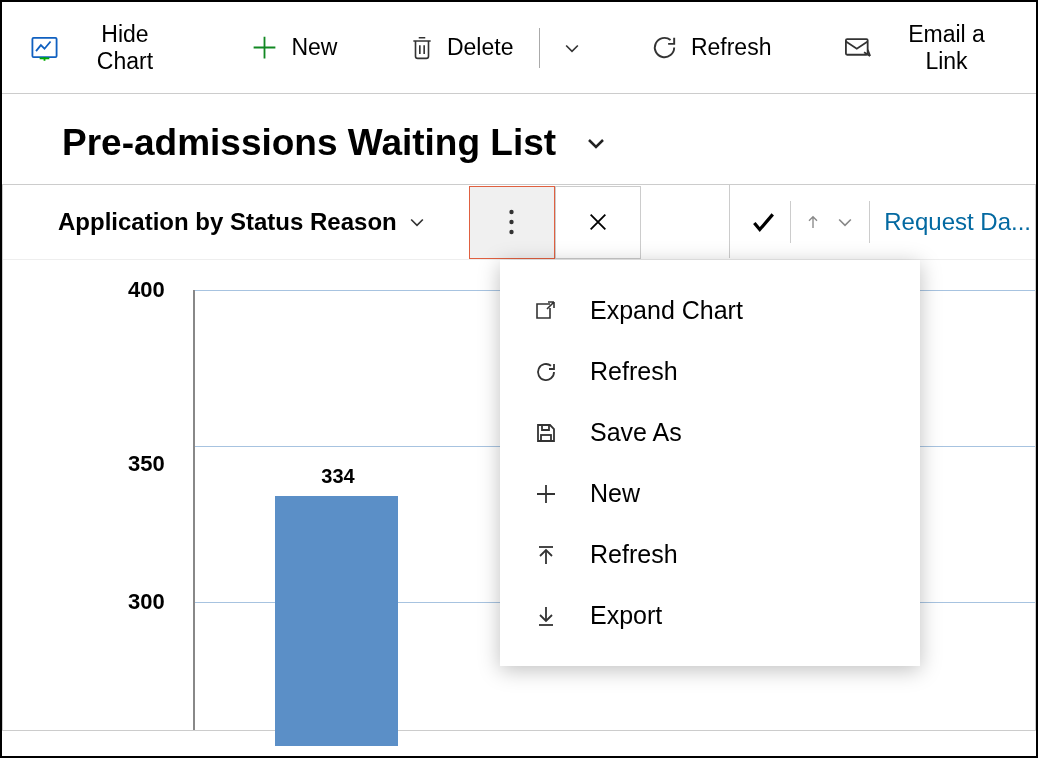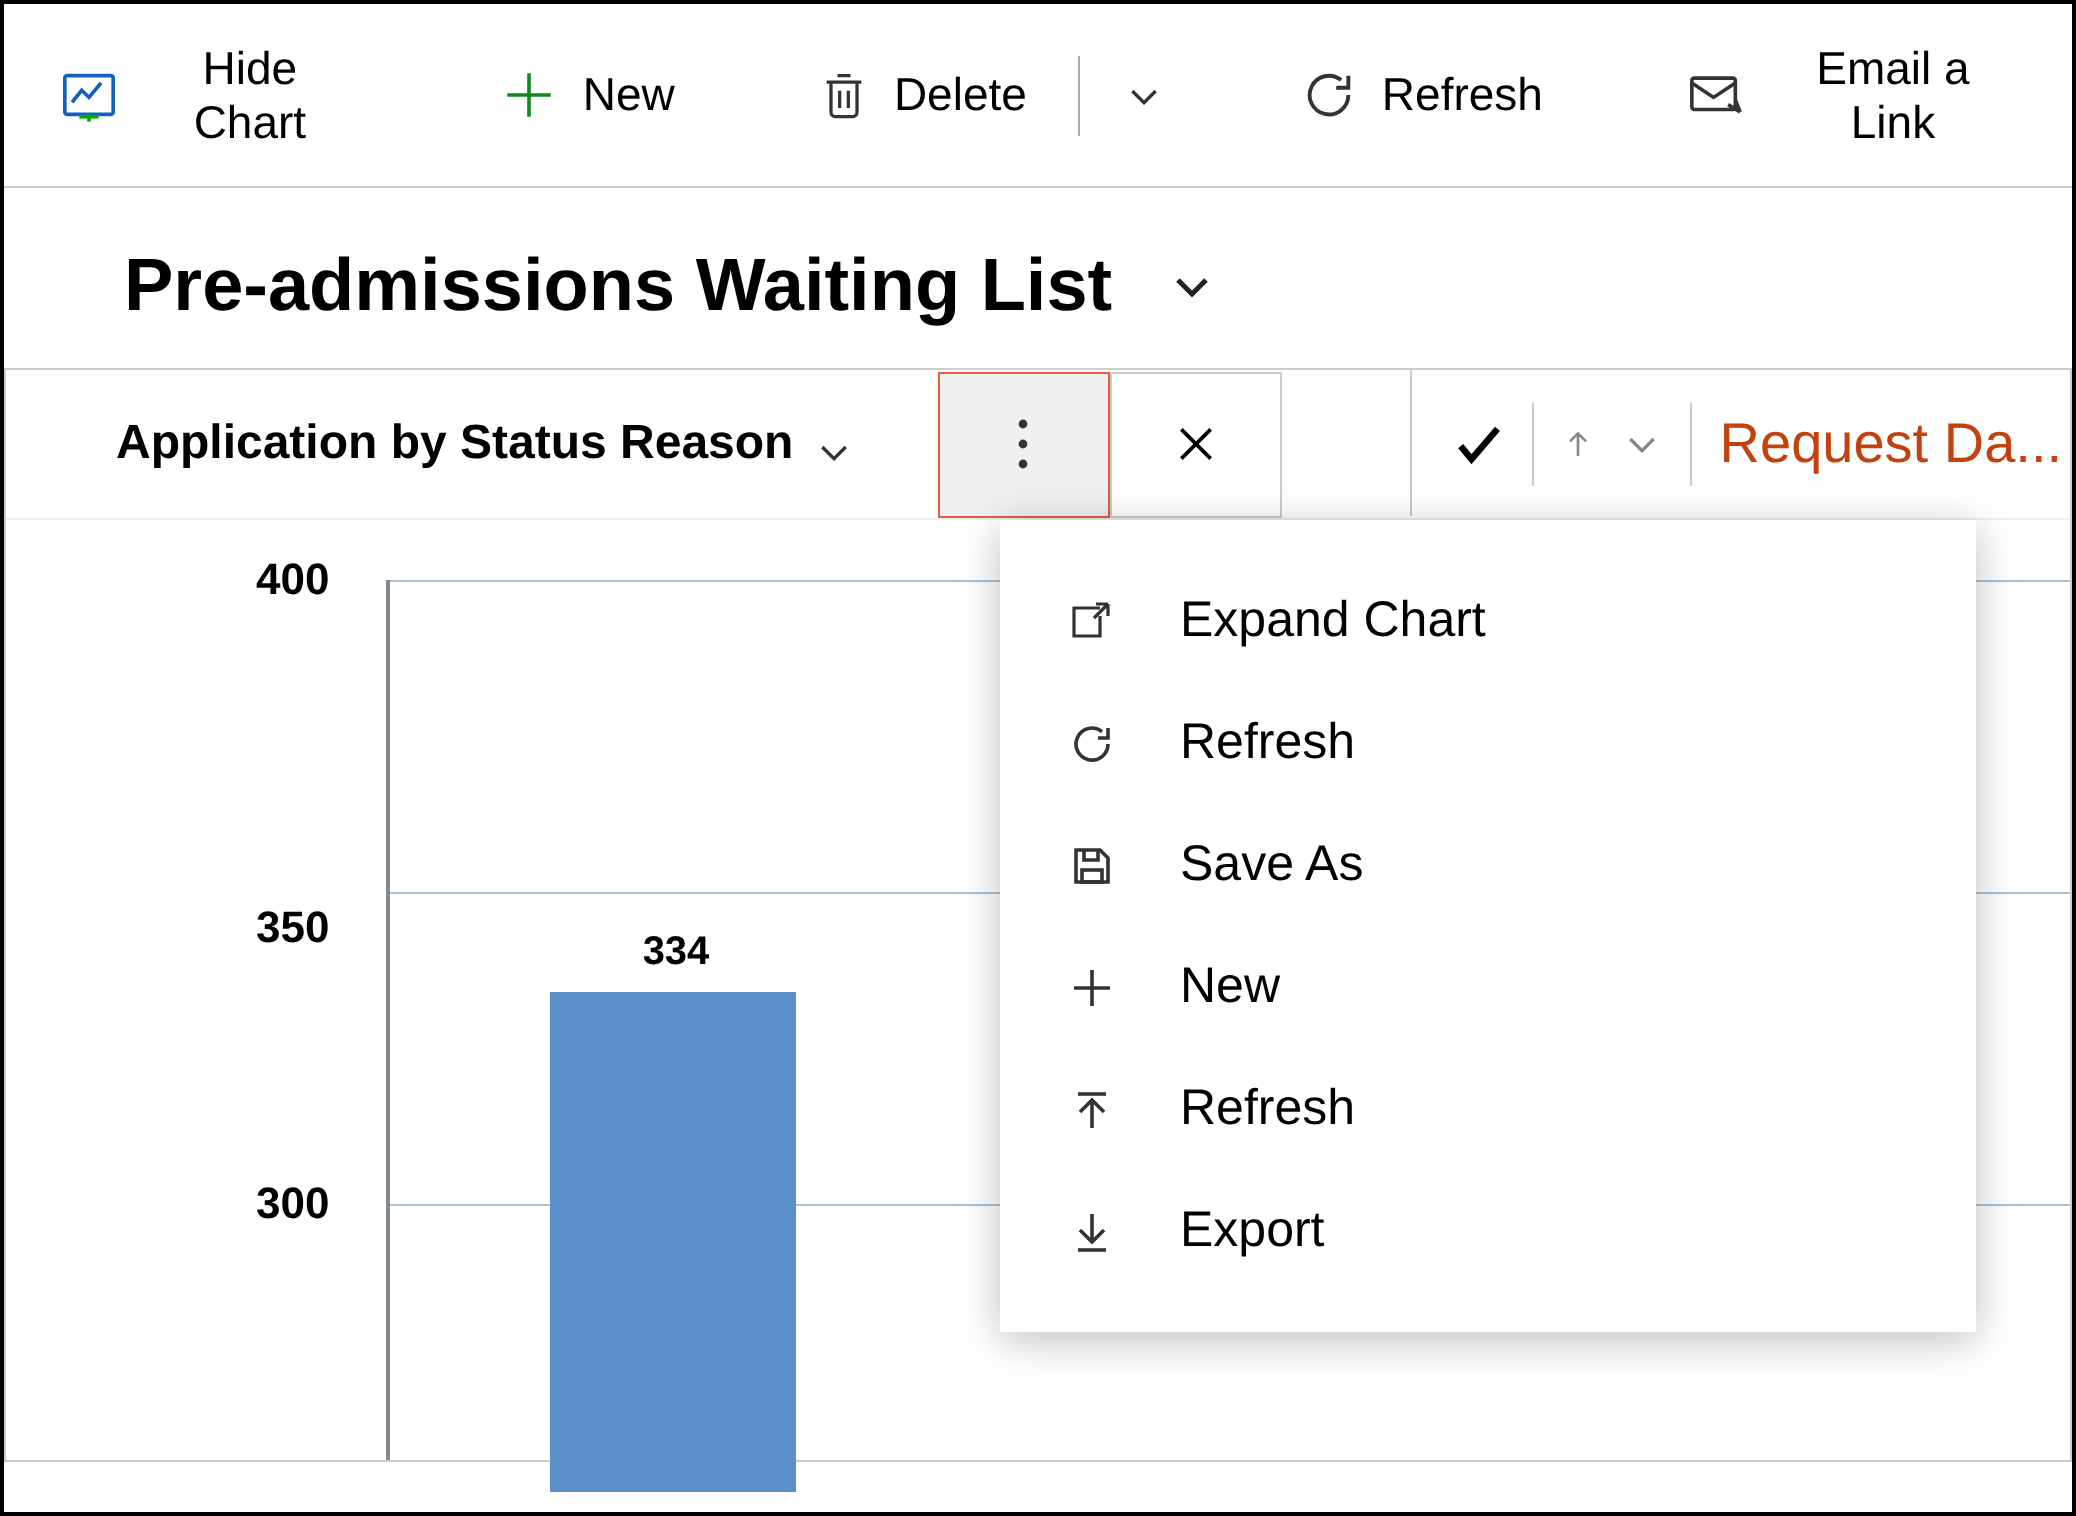--- a/index.html
+++ b/index.html
@@ -69,21 +69,21 @@
     .chart-header {
       display: flex;
       align-items: center;
       border-bottom: 1px solid #eee;
       padding: 0;
       height: 75px;
       position: relative;
     }
     .chart-title-area {
       display: flex;
-      align-items: flex-end;
+      align-items: center;
       gap: 10px;
       padding-left: 55px;
       font-size: 24px;
       font-weight: 600;
     }
     .icon-btn {
       width: 50px;
       height: 73px;
       display: flex;
       align-items: center;
@@ -117,30 +117,30 @@
       background: #fff;
       padding: 0 4px 0 20px;
       gap: 14px;
     }
     .right-cluster .small-sep {
       width: 1px;
       height: 42px;
       background: #ccc;
     }
     .search-placeholder {
-      font-size: 28px;
-      color: #c2410c;
+      font-size: 24px;
+      color: #0369a1;
       white-space: nowrap;
     }
     
     .dropdown-menu {
       position: absolute;
       left: 497px;
       top: 75px;
-      width: 488px;
+      width: 420px;
       background: #fff;
       box-shadow: 0 4px 20px rgba(0,0,0,0.25);
       z-index: 100;
       padding: 20px 0;
     }
     .dropdown-item {
       display: flex;
       align-items: center;
       gap: 30px;
       padding: 16px 32px;

